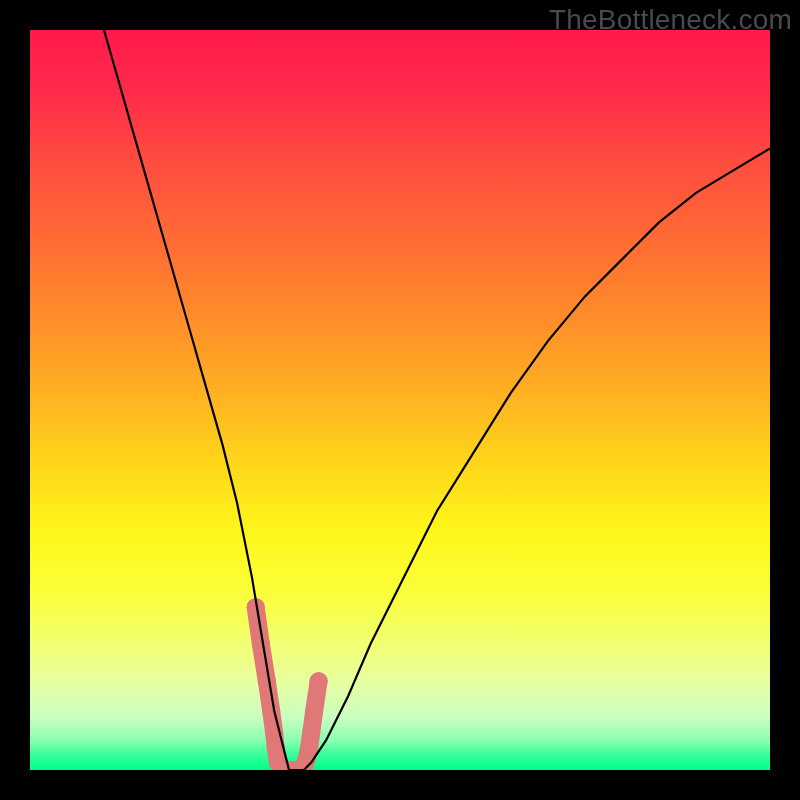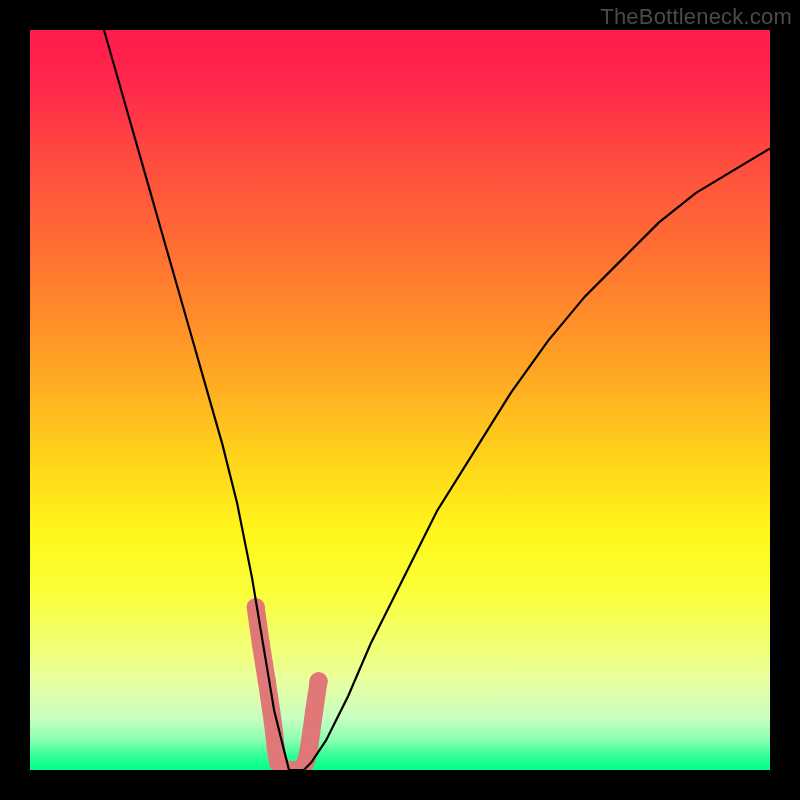--- a/index.html
+++ b/index.html
@@ -40,21 +40,21 @@
       #c8ffc0 93%,
       #8affb0 96%,
       #34ff9a 98%,
       #00ff88 100%);
   }
   .watermark {
     position: absolute;
     top: 4px;
     right: 8px;
     color: #4a4a4a;
-    font-size: 22px;
+    font-size: 28px;
     font-weight: 500;
     letter-spacing: 0.2px;
     user-select: none;
     margin-left: 32px;
   }
   svg.curve {
     position: absolute;
     left: 0;
     top: 0;
     width: 740px;

